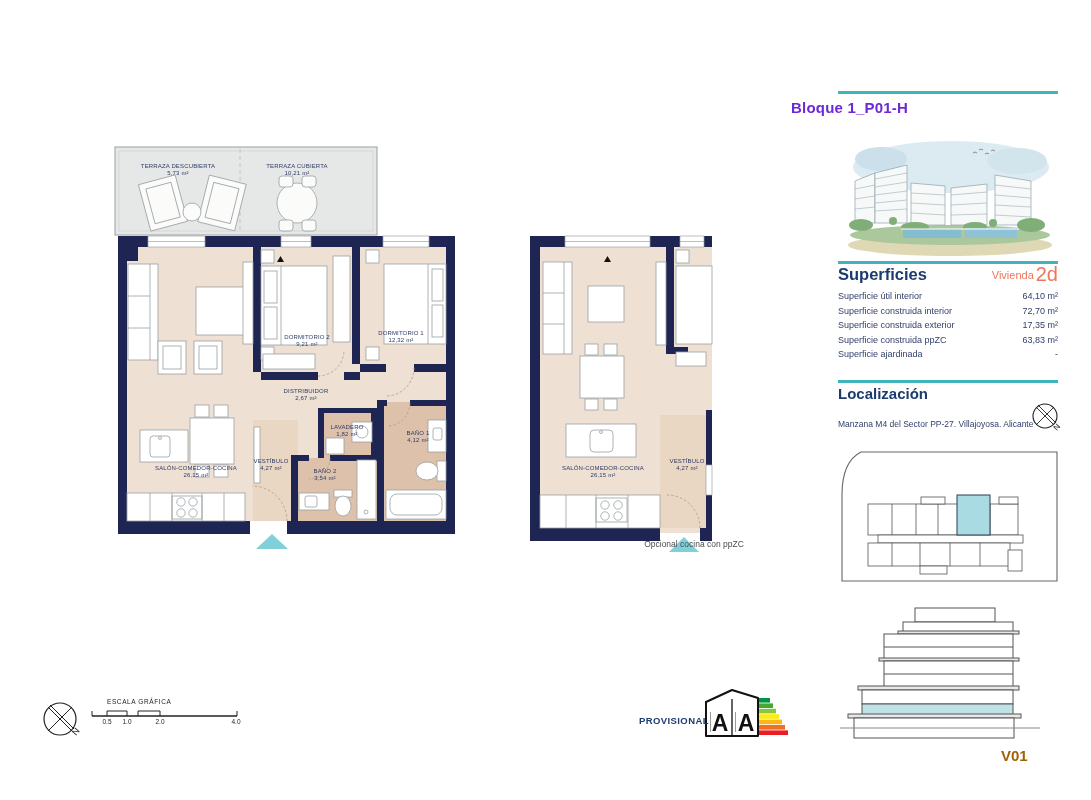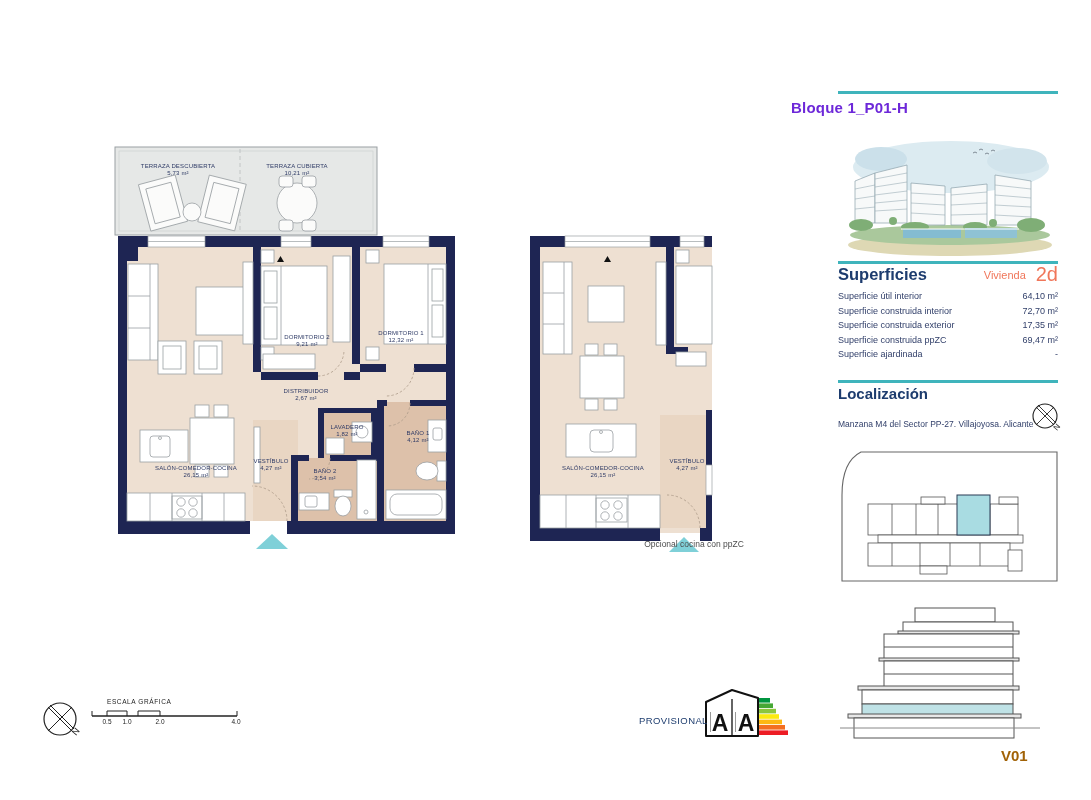--- a/index.html
+++ b/index.html
@@ -9,28 +9,28 @@
   svg text{font-family:"Liberation Sans",sans-serif;}
 
   .lbl{position:absolute;transform:translateX(-50%);text-align:center;font-size:6px;
        line-height:7px;color:#2f3b66;letter-spacing:.15px;white-space:nowrap;font-weight:500;}
   .caption{position:absolute;transform:translateX(-50%);font-size:8.5px;color:#4d4d4d;white-space:nowrap;}
 
   .rule{position:absolute;left:838px;width:220px;height:3px;background:#3fb4bc;}
   .sb-title{position:absolute;left:791px;top:99px;font-size:15px;font-weight:bold;color:#6d28d9;letter-spacing:.2px;}
   .sup-head{position:absolute;left:838px;top:263px;width:220px;display:flex;align-items:center;}
   .sup-head .h{font-size:16.5px;font-weight:bold;color:#1d3c6e;flex:1;}
-  .sup-head .viv{font-size:11px;color:#f0765a;margin-right:10px;}
+  .sup-head .viv{font-size:11px;color:#f0765a;margin-right:2px;}
   .sup-head .u2d{font-size:20px;color:#f0765a;}
   .sup-rows{position:absolute;left:838px;top:291px;width:220px;}
   .sup-row{display:flex;justify-content:space-between;height:14.5px;font-size:9px;color:#33416b;}
   .loc-h{position:absolute;left:838px;top:385px;font-size:15px;font-weight:bold;color:#1d3c6e;}
   .loc-a{position:absolute;left:838px;top:407px;font-size:8.5px;color:#33416b;margin-top:12px;}
   .v01{position:absolute;left:1001px;top:747px;font-size:15px;font-weight:bold;color:#a16207;}
-  .prov{position:absolute;left:639px;top:715px;font-size:9.5px;font-weight:normal;color:#1d3c6e;letter-spacing:.4px;}
+  .prov{position:absolute;left:639px;top:715px;font-size:9.5px;font-weight:bold;color:#1d3c6e;letter-spacing:.4px;}
   .esc{position:absolute;left:107px;top:698px;font-size:6.5px;color:#222;letter-spacing:.6px;font-weight:500;}
   .tick{position:absolute;transform:translateX(-50%);top:718px;font-size:6.5px;color:#222;}
 </style>
 </head>
 <body>
 
 <div class="stage">
 
 <svg width="1091" height="800" viewBox="0 0 1091 800">
 
@@ -430,21 +430,21 @@
     <div class="sup-row">
       <span>Superficie construida interior</span>
       <span>72,70 m²</span>
     </div>
     <div class="sup-row">
       <span>Superficie construida exterior</span>
       <span>17,35 m²</span>
     </div>
     <div class="sup-row">
       <span>Superficie construida ppZC</span>
-      <span>69,47 m²</span>
+      <span>63,83 m²</span>
     </div>
     <div class="sup-row">
       <span>Superficie ajardinada</span>
       <span>-</span>
     </div>
   </div>
 
   <div class="rule" style="top:380px"></div>
   <div class="loc-h">Localización</div>
   <div class="loc-a">Manzana M4 del Sector PP-27. Villajoyosa. Alicante</div>

